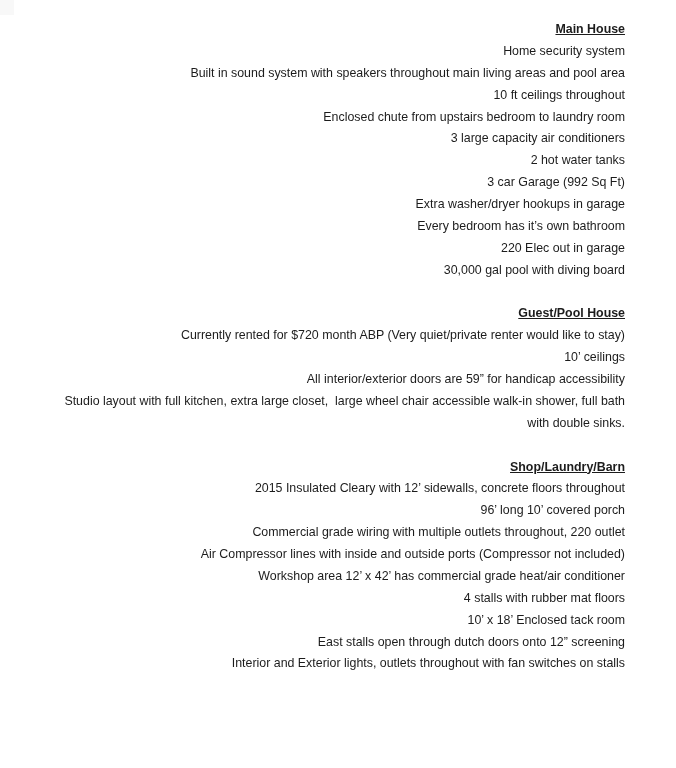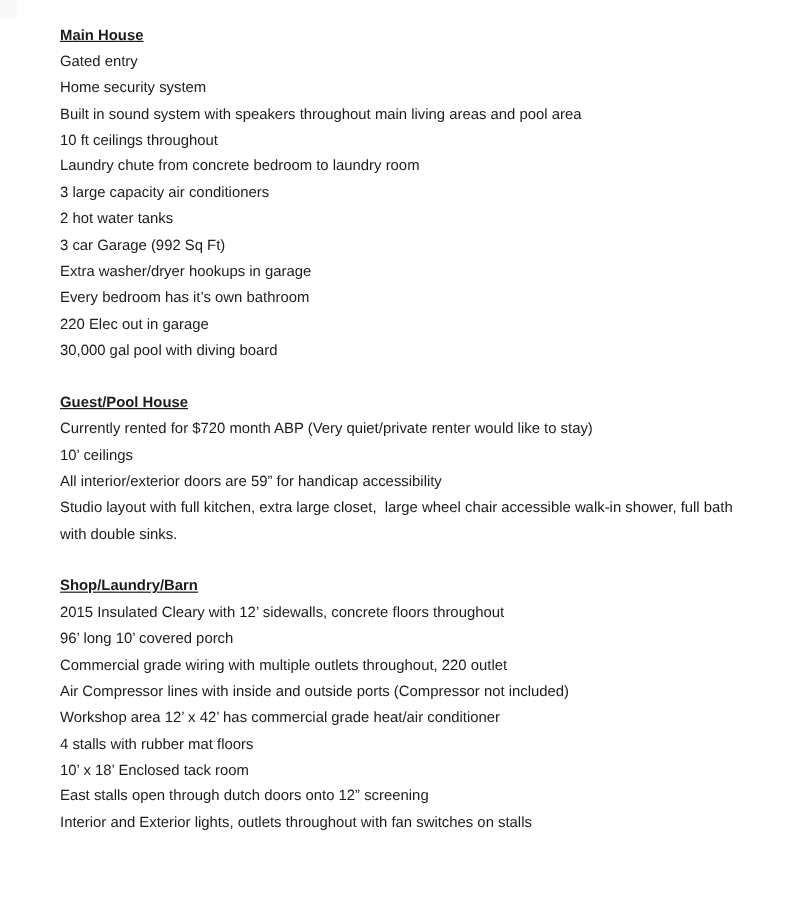--- a/index.html
+++ b/index.html
@@ -8,20 +8,21 @@
     width: 676px;
     height: 768px;
     overflow: hidden;
     background: #ffffff;
   }
   .page {
     position: relative;
     width: 676px;
     height: 768px;
     background: #ffffff;
+    text-align: right;
   }
   .corner-artifact {
     position: absolute;
     top: 0;
     left: 0;
     width: 14px;
     height: 15px;
     background: #f8f8f8;
   }
   .doc {
@@ -52,25 +53,24 @@
 </head>
 <body>
 
 <div class="page">
   <div class="corner-artifact"></div>
 
   <div class="doc">
 
     <section class="sec">
       <h2 class="heading">Main House</h2>
-      <p class="item">Gated entry</p>
       <p class="item">Home security system</p>
       <p class="item">Built in sound system with speakers throughout main living areas and pool area</p>
       <p class="item">10 ft ceilings throughout</p>
-      <p class="item">Laundry chute from concrete bedroom to laundry room</p>
+      <p class="item">Enclosed chute from upstairs bedroom to laundry room</p>
       <p class="item">3 large capacity air conditioners</p>
       <p class="item">2 hot water tanks</p>
       <p class="item">3 car Garage (992 Sq Ft)</p>
       <p class="item">Extra washer/dryer hookups in garage</p>
       <p class="item">Every bedroom has it’s own bathroom</p>
       <p class="item">220 Elec out in garage</p>
       <p class="item">30,000 gal pool with diving board</p>
     </section>
 
     <section class="sec">

